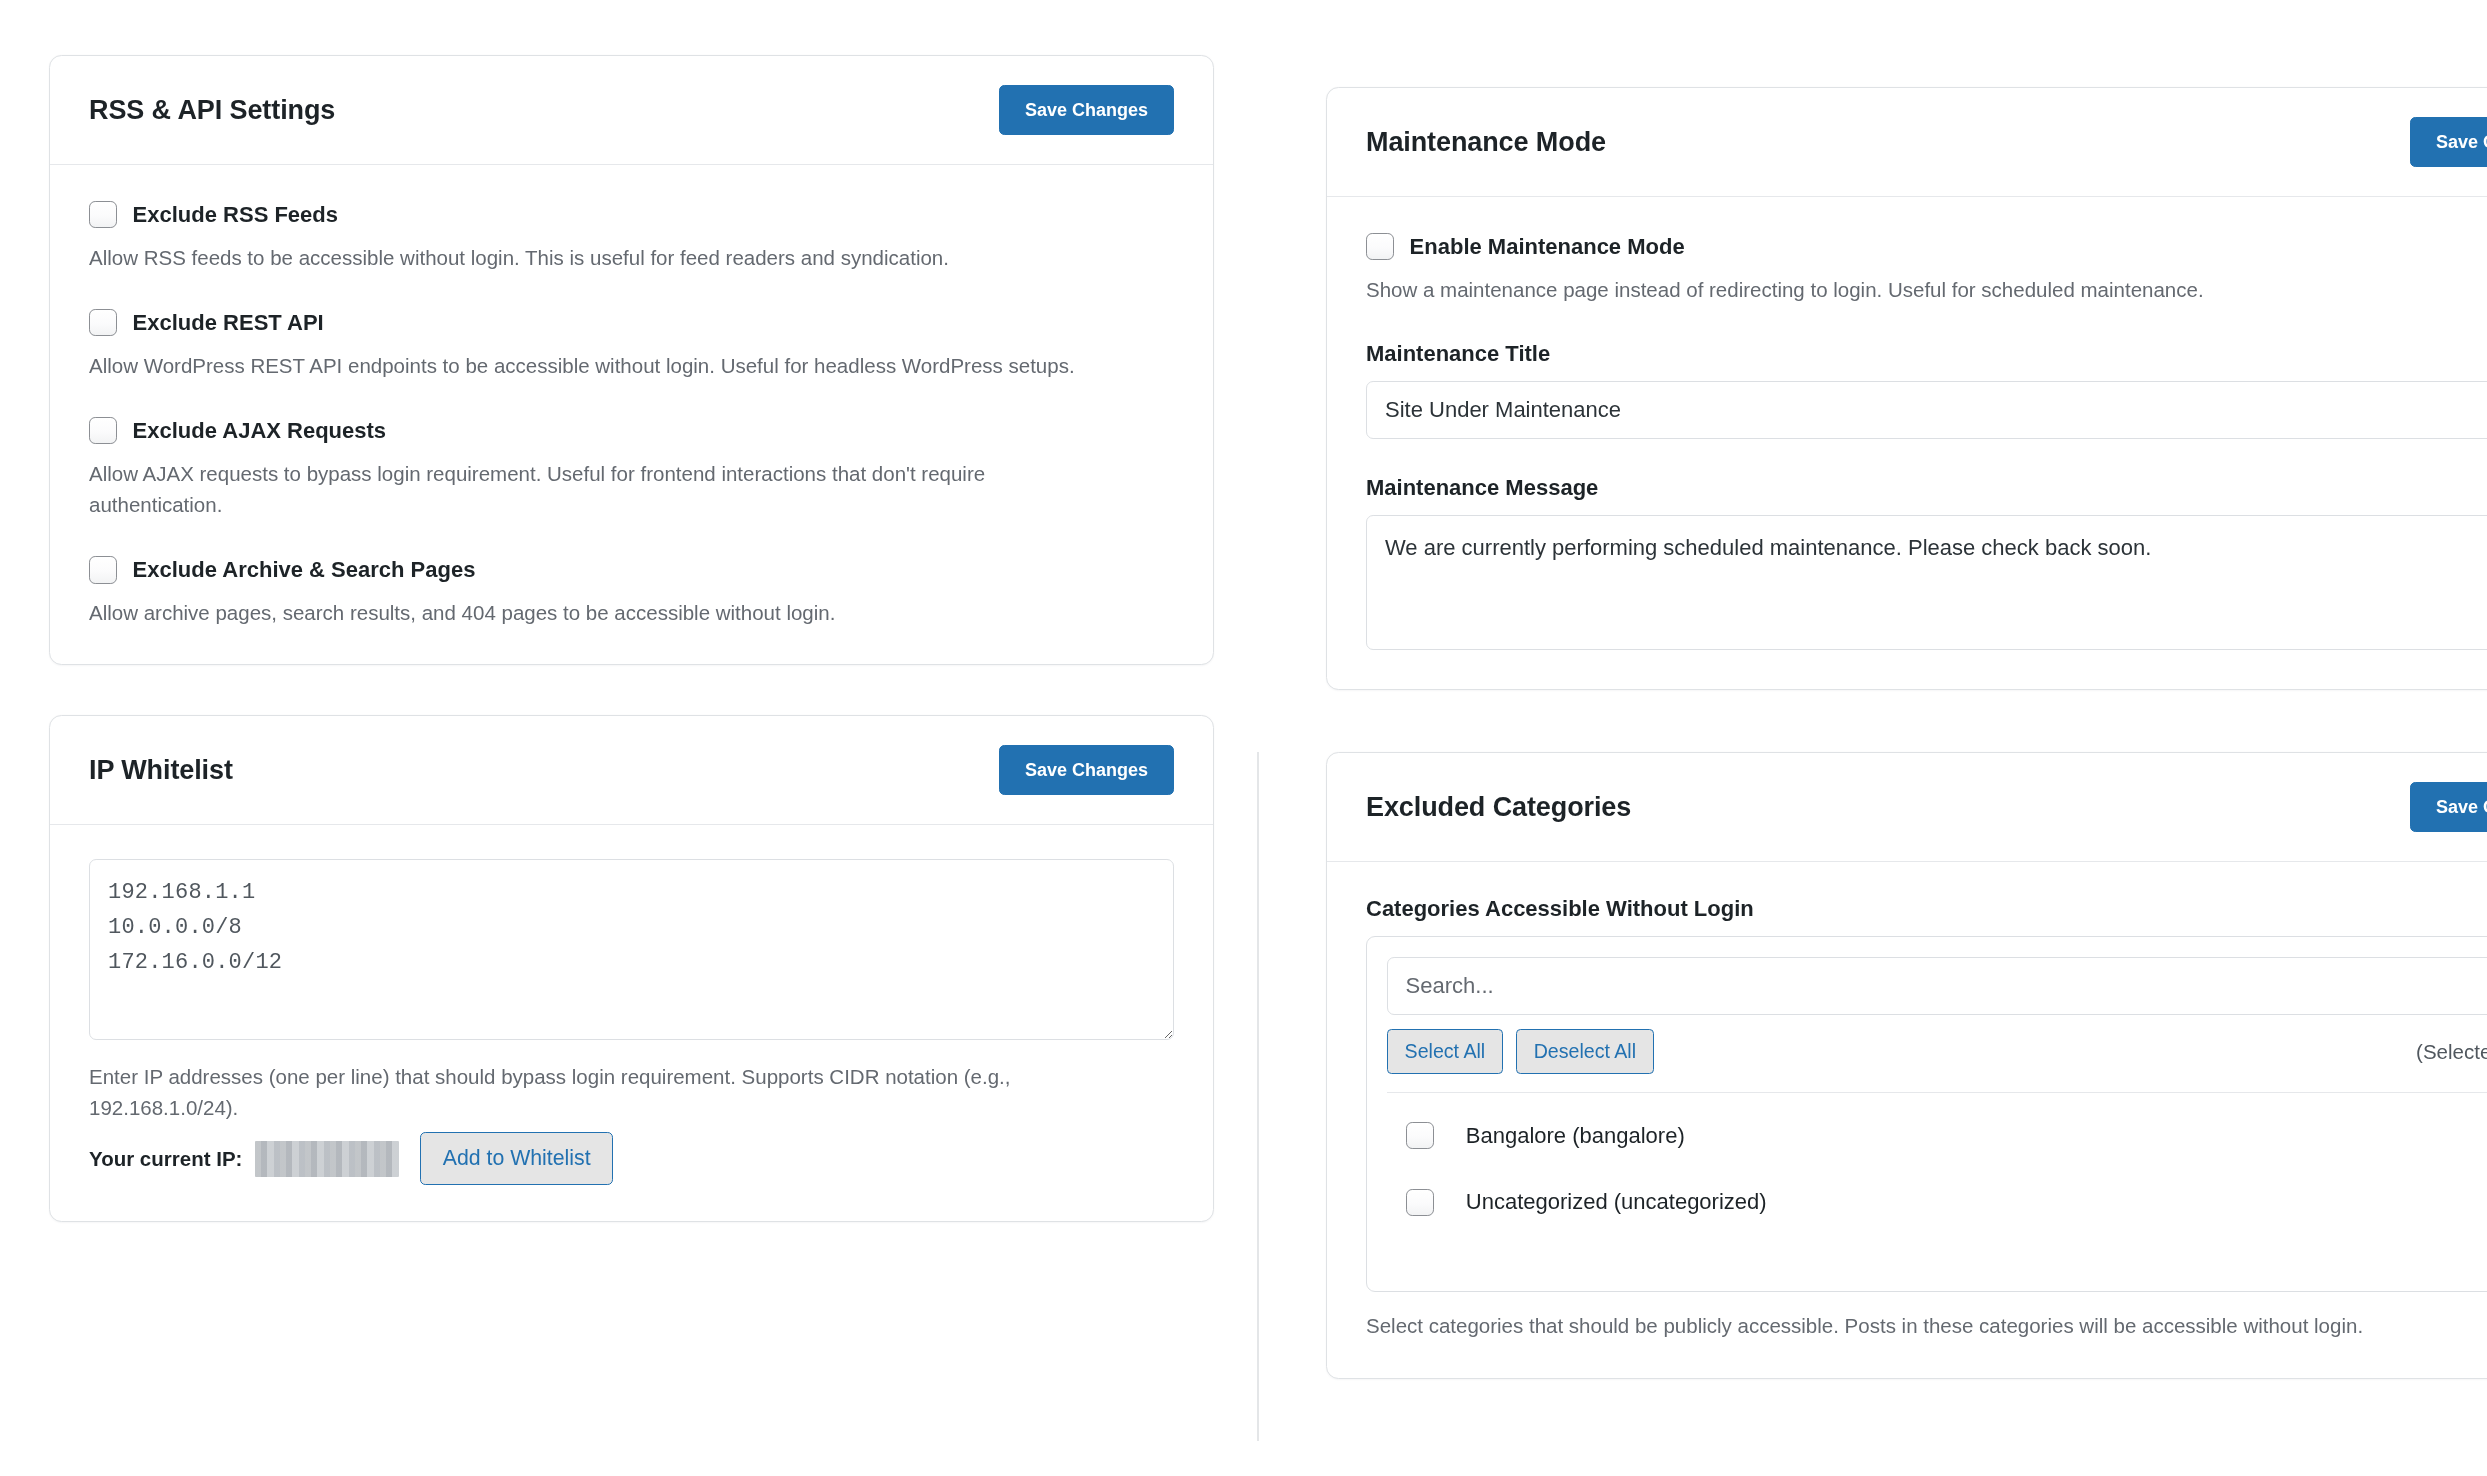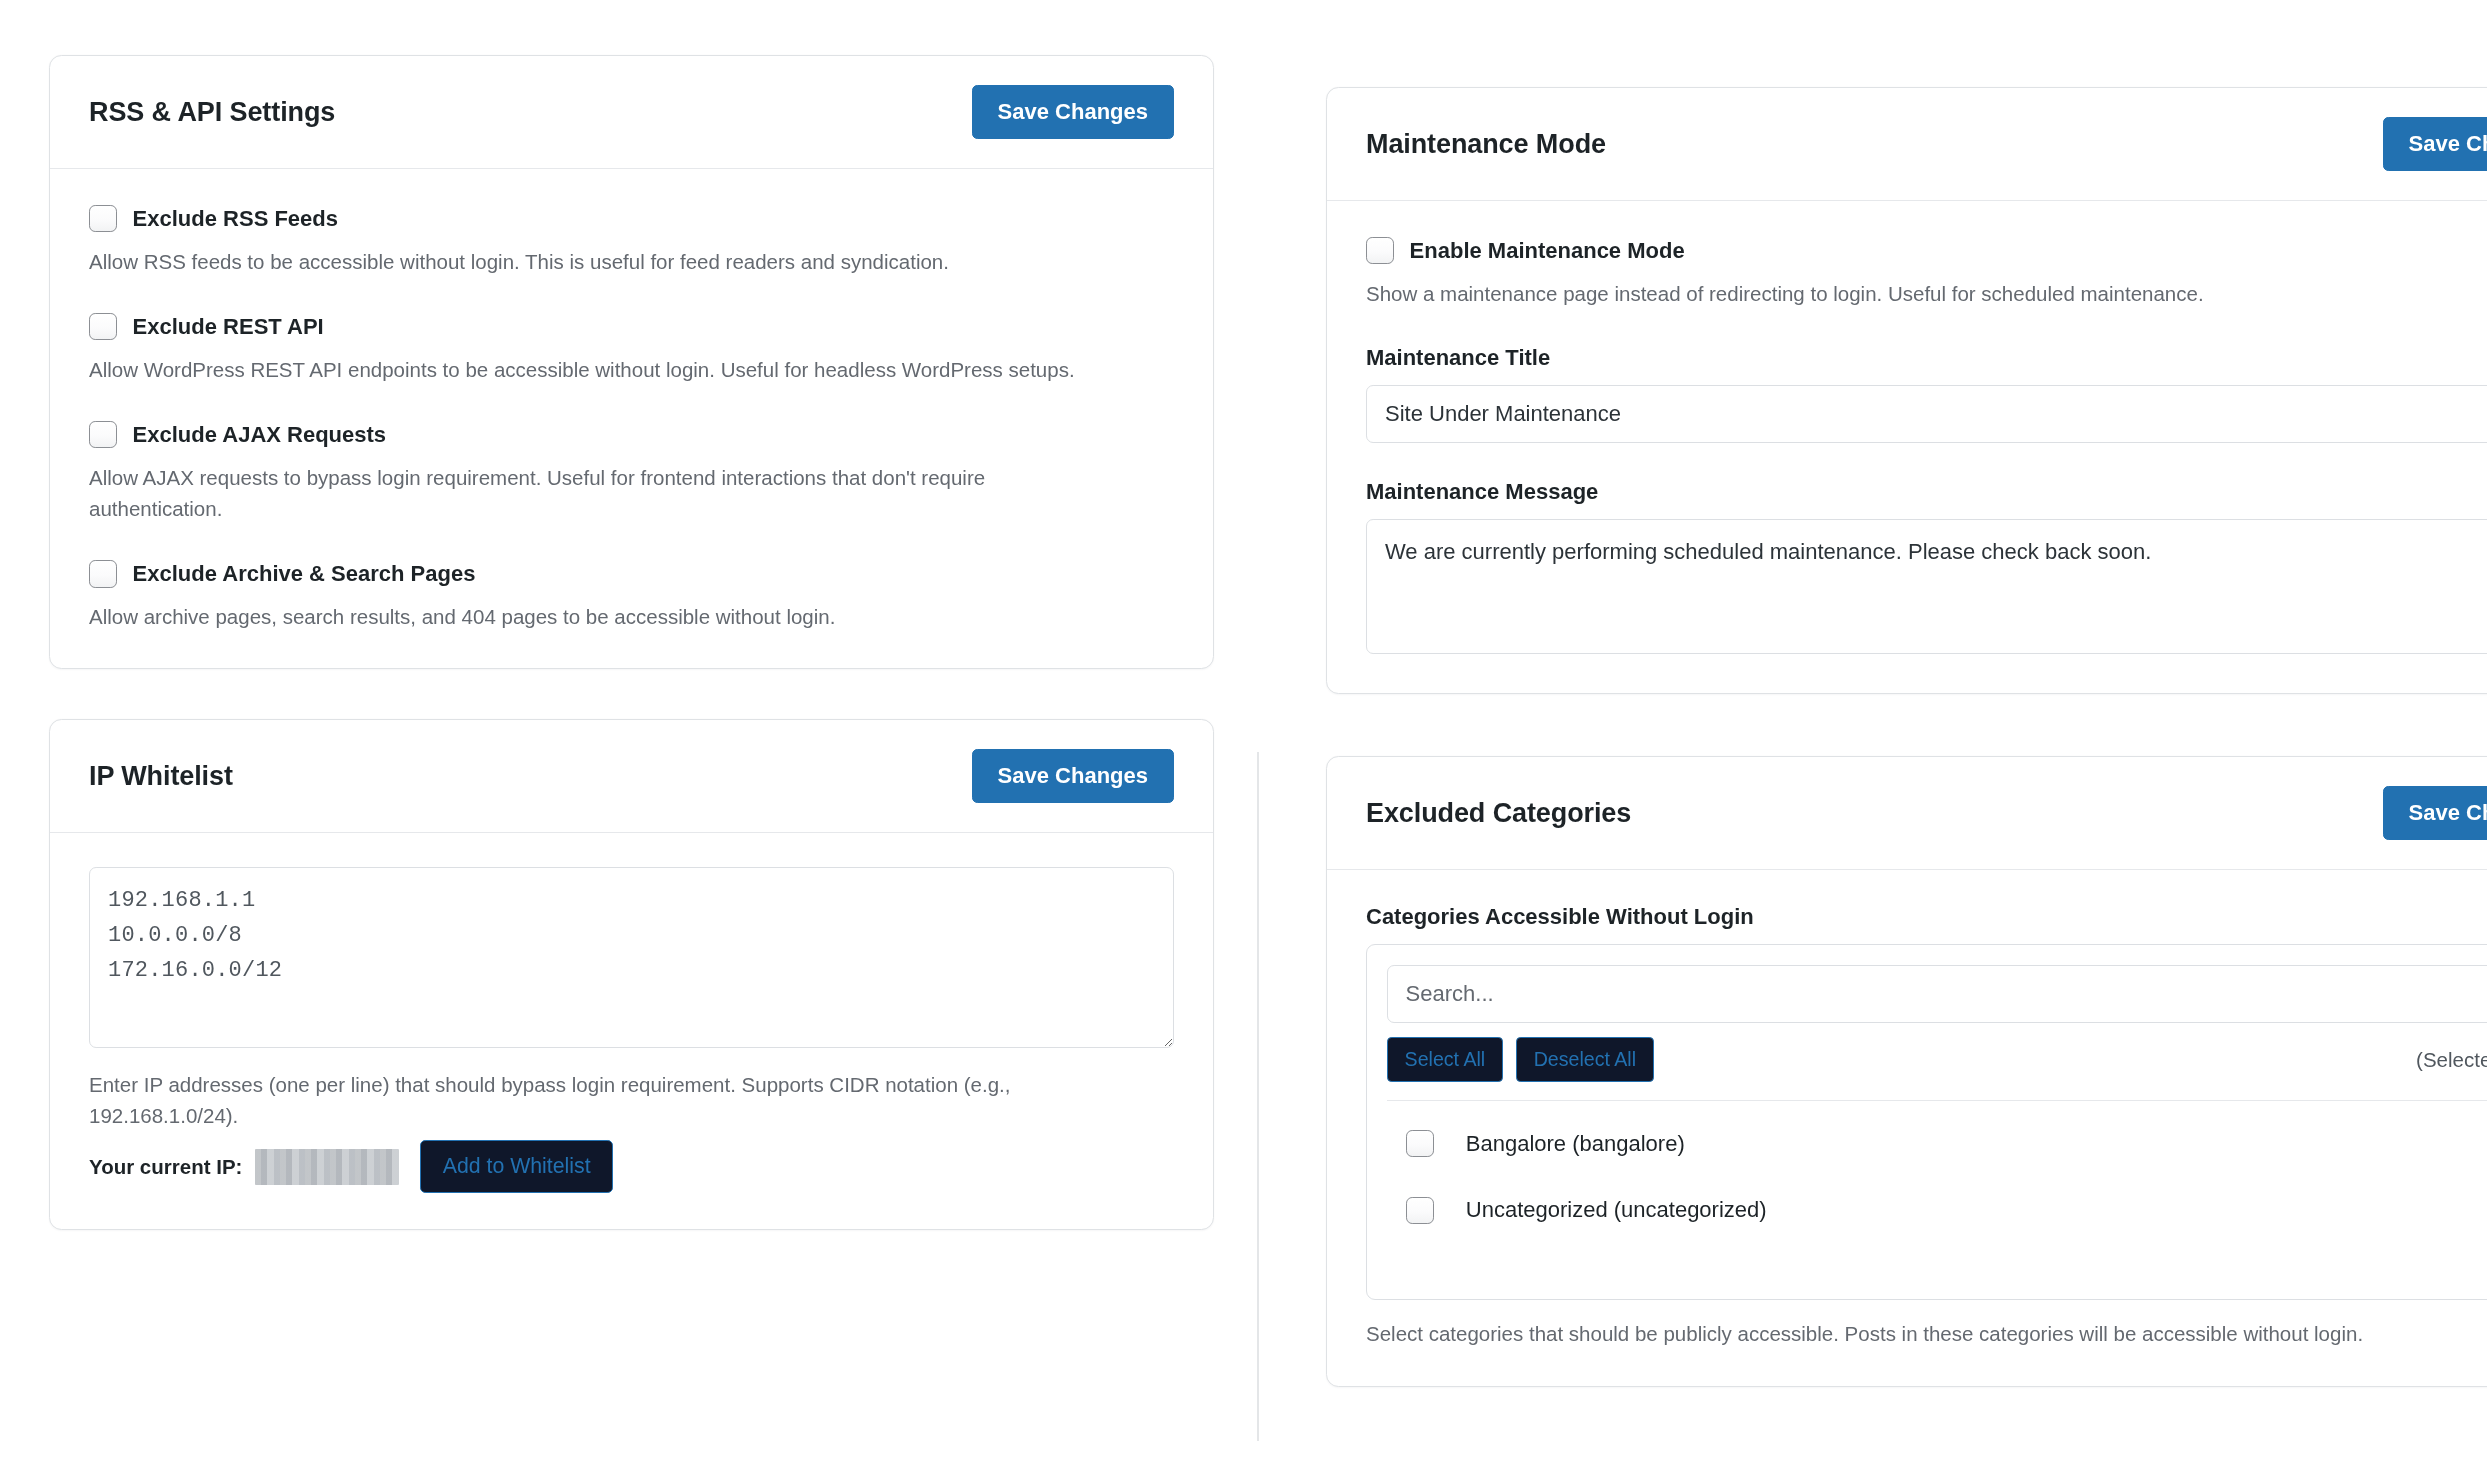--- a/index.html
+++ b/index.html
@@ -55,31 +55,31 @@
     color: #1d2327;
     letter-spacing: -0.1px;
   }
   .card-body { padding: 34px 39px 36px 39px; }
 
   .btn-primary {
     background: #2271b1;
     color: #ffffff;
     border: 0.9px solid #2271b1;
     border-radius: 5.3px;
-    font-size: 22px;
+    font-size: 18px;
     font-weight: 600;
     padding: 15px 25px;
     line-height: 1;
     cursor: pointer;
     font-family: "Liberation Sans", sans-serif;
     white-space: nowrap;
   }
 
   .btn-secondary {
-    background: #0f172a;
+    background: #e5e5e5;
     color: #2271b1;
     border: 0.9px solid #2271b1;
     border-radius: 5.3px;
     font-size: 21.3px;
     font-weight: 400;
     padding: 12.5px 21.3px;
     line-height: 1.2;
     cursor: pointer;
     font-family: "Liberation Sans", sans-serif;
     white-space: nowrap;

